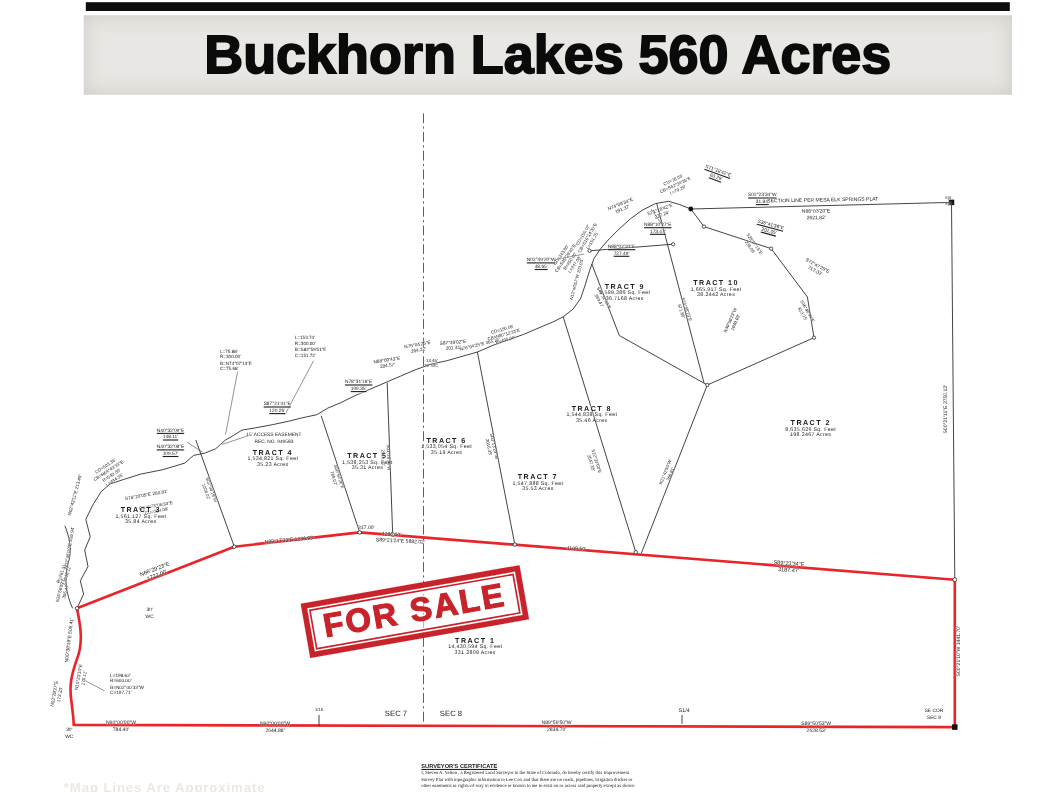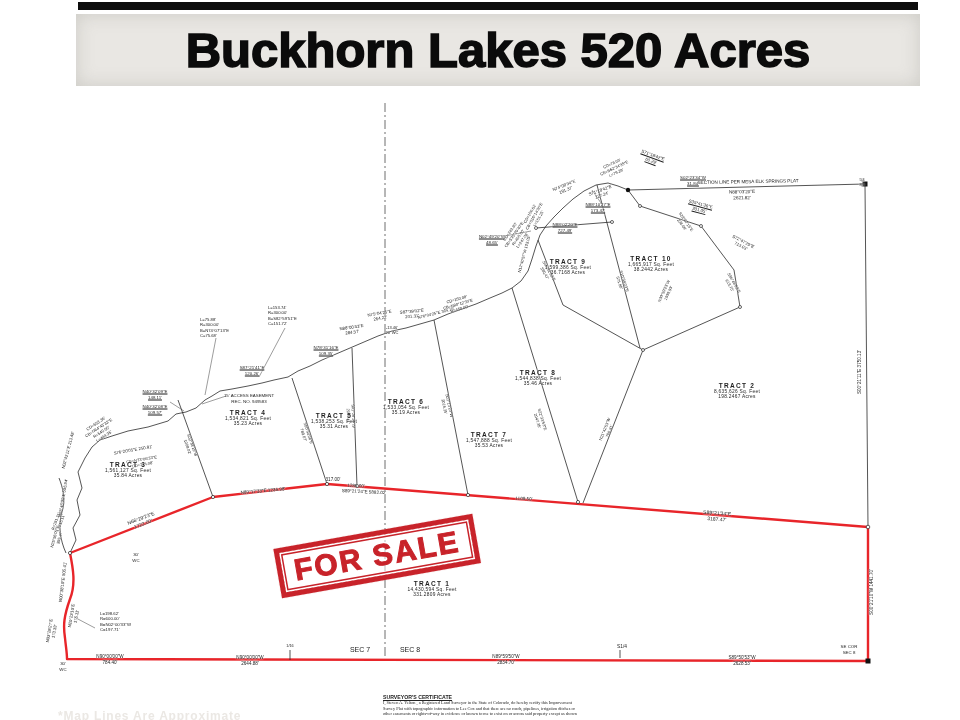--- a/index.html
+++ b/index.html
@@ -35,21 +35,21 @@
   .cert .cl{font-size:4.3px;line-height:1.3;}
 </style>
 </head>
 <body>
 
 <div class="stage">
 
   <div class="topbar"></div>
 
   <div class="banner">
-    <h1>Buckhorn Lakes 520 Acres</h1>
+    <h1>Buckhorn Lakes 560 Acres</h1>
   </div>
 
   <svg class="plat" width="960" height="720" viewBox="0 0 960 720">
 
     <path class="dash" d="M385,103 L385,658"></path>
 
     <path class="k" d="M70,553 L76,540 73,528 80,515 77,500 82,488 78,472 85,458 92,447 100,440 112,436 128,431 148,427 168,421 176,414 186,412 196,408 205,400 212,396 220,391 232,389 248,386 262,383 274,380 288,377 298,371 310,366 322,360 336,354 350,348 364,342 378,336 392,331 406,328 420,324 434,320 448,314 462,309 476,304 490,298 502,293 512,288 521,281 528,271 532,259 536,246 540,235 546,226 554,217 563,208 573,199 584,191 596,185 608,183 618,186 628,190"></path>
     <path class="k" d="M628,190 L865,184"></path>
     <path class="k" d="M865,184 L868,527"></path>
     <path class="k" d="M628,190 L640,206 701,226 734,270 740,307 643,350 583,503"></path>

